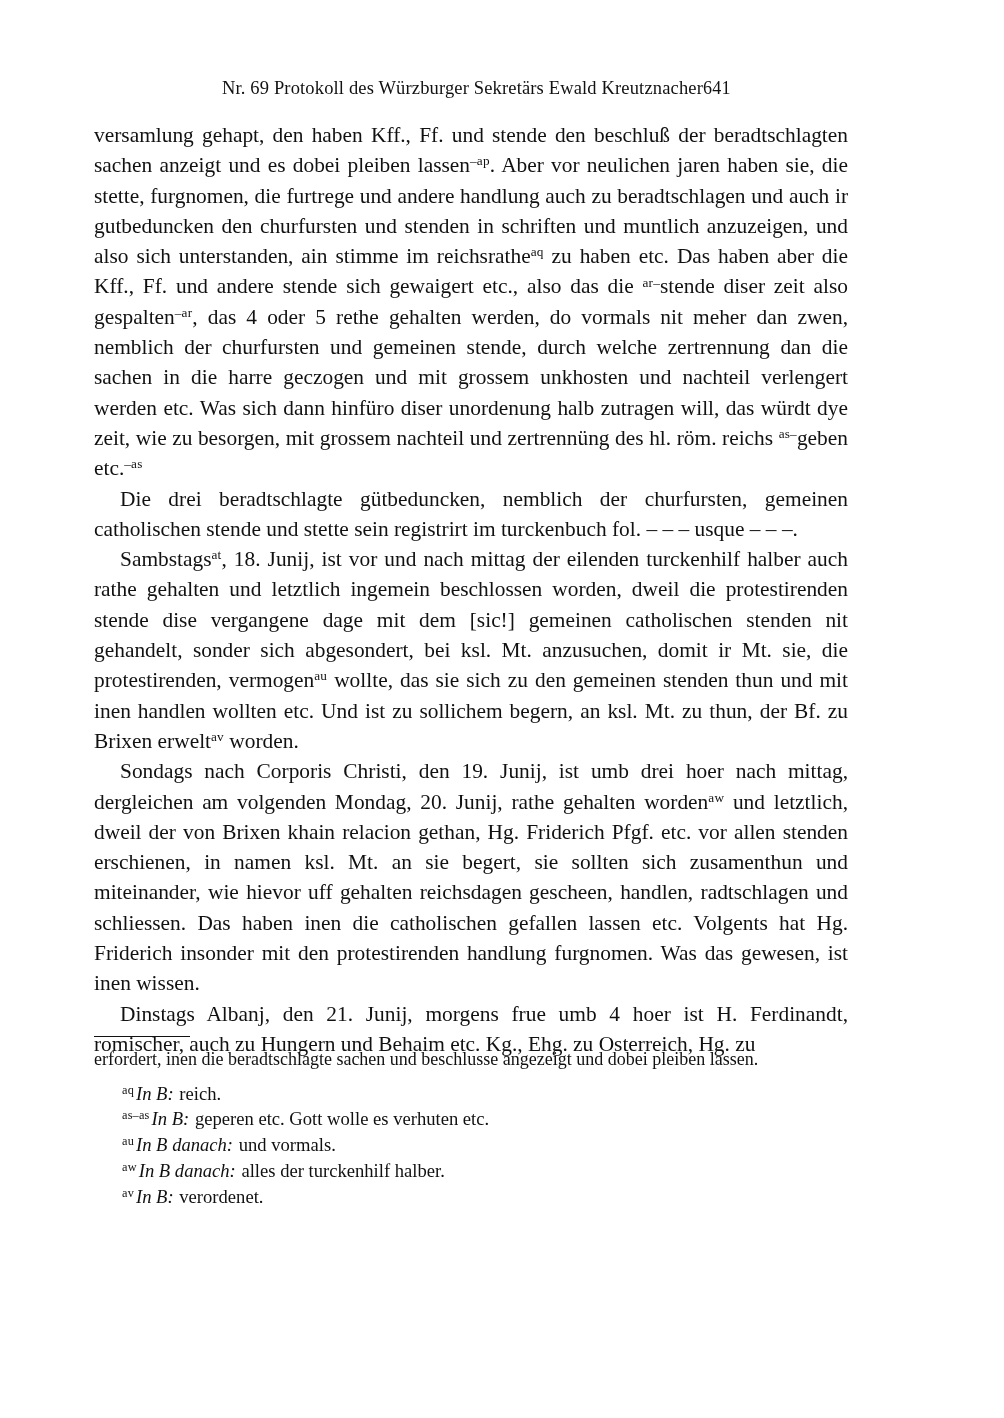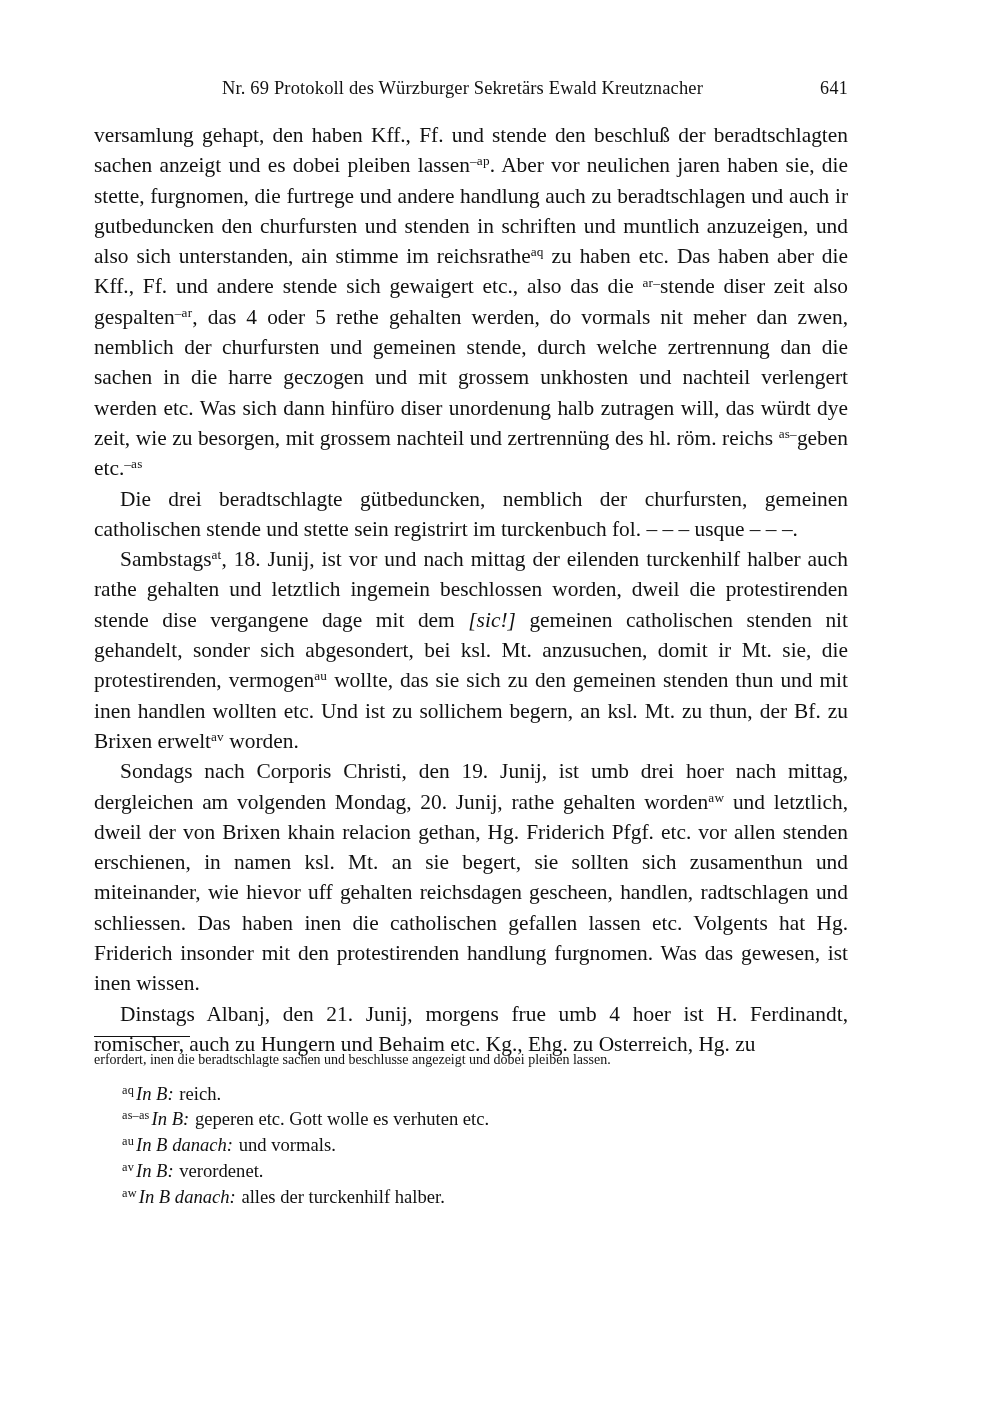--- a/index.html
+++ b/index.html
@@ -18,21 +18,20 @@
   }
 
   
   .runninghead {
     position: absolute;
     left: 94px;
     top: 78px;
     width: 754px;
     display: flex;
     align-items: baseline;
-    justify-content: space-between;
     font-size: 18.5px;
   }
   .runninghead .rh-title {
     margin-left: 128px;
     letter-spacing: 0.15px;
     white-space: nowrap;
   }
   .runninghead .rh-folio {
     font-size: 18px;
     letter-spacing: 0.3px;
@@ -66,37 +65,37 @@
     text-align-last: left;
   }
 
   sup.note {
     font-size: 0.62em;
     vertical-align: 0.52em;
     line-height: 0;
     letter-spacing: 0.2px;
     margin-top: 20px;
   }
-  .ital { font-style: italic; }
+  .ital { }
 
   
   .footblock {
     position: absolute;
     left: 94px;
     top: 1036px;
     width: 754px;
   }
   .footrule {
     width: 96px;
     height: 0;
     border-top: 1.3px solid #111111;
     margin: 0 0 10px 0;
   }
   .footcont {
-    font-size: 14px;
+    font-size: 18px;
     line-height: 25.6px;
     text-align: justify;
     text-align-last: left;
     margin: 0 0 2px 0;
   }
   .footnotes {
     margin: 8px;
     padding: 0;
     list-style: none;
   }
@@ -138,18 +137,18 @@
       <p class="indent"><span>Dinstags Albanj, den 21. Junij, morgens frue umb 4 hoer ist H. Ferdinandt, romischer, auch zu Hungern und Behaim etc. Kg., Ehg. zu Osterreich, Hg. zu</span></p>
     </div>
 
   <div class="footblock">
     <div class="footrule"></div>
     <p class="footcont">erfordert, inen die beradtschlagte sachen und beschlusse angezeigt und dobei pleiben lassen.</p>
     <ul class="footnotes">
         <li><span class="fn-mark">aq</span><span class="fn-src">In B:</span><span class="fn-txt"> reich.</span></li>
         <li><span class="fn-mark">as–as</span><span class="fn-src">In B:</span><span class="fn-txt"> geperen etc. Gott wolle es verhuten etc.</span></li>
         <li><span class="fn-mark">au</span><span class="fn-src">In B danach:</span><span class="fn-txt"> und vormals.</span></li>
+        <li><span class="fn-mark">aw</span><span class="fn-src">In B danach:</span><span class="fn-txt"> alles der turckenhilf halber.</span></li>
         <li><span class="fn-mark">av</span><span class="fn-src">In B:</span><span class="fn-txt"> verordenet.</span></li>
-        <li><span class="fn-mark">aw</span><span class="fn-src">In B danach:</span><span class="fn-txt"> alles der turckenhilf halber.</span></li>
       </ul>
   </div>
 
 </div>
 
 </body></html>

